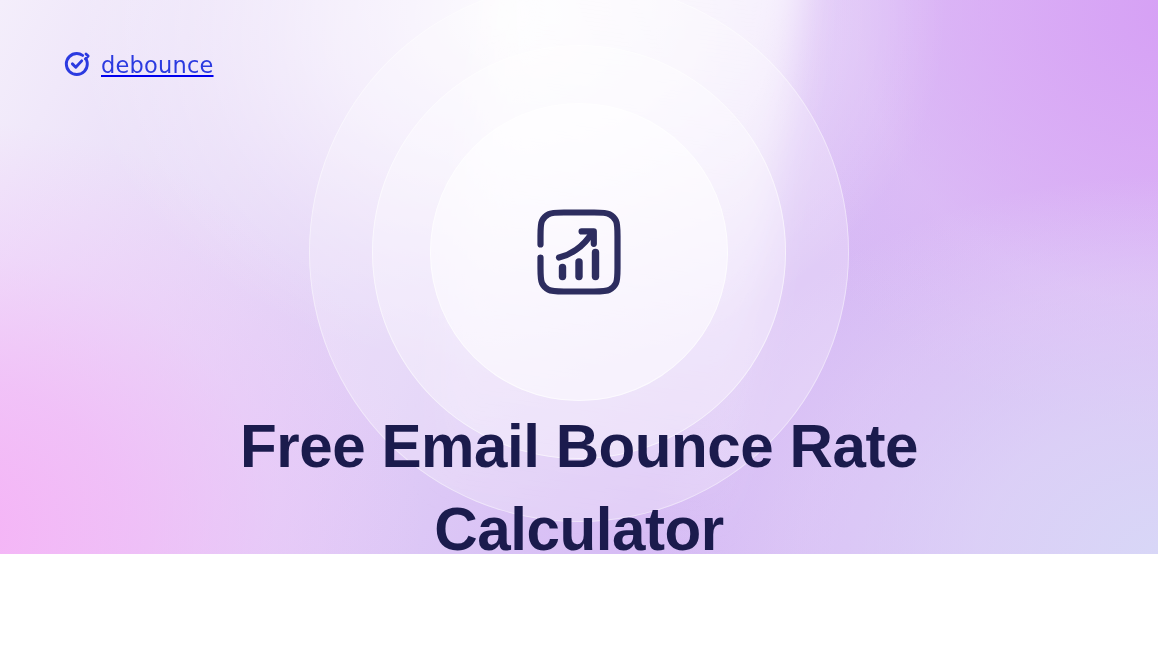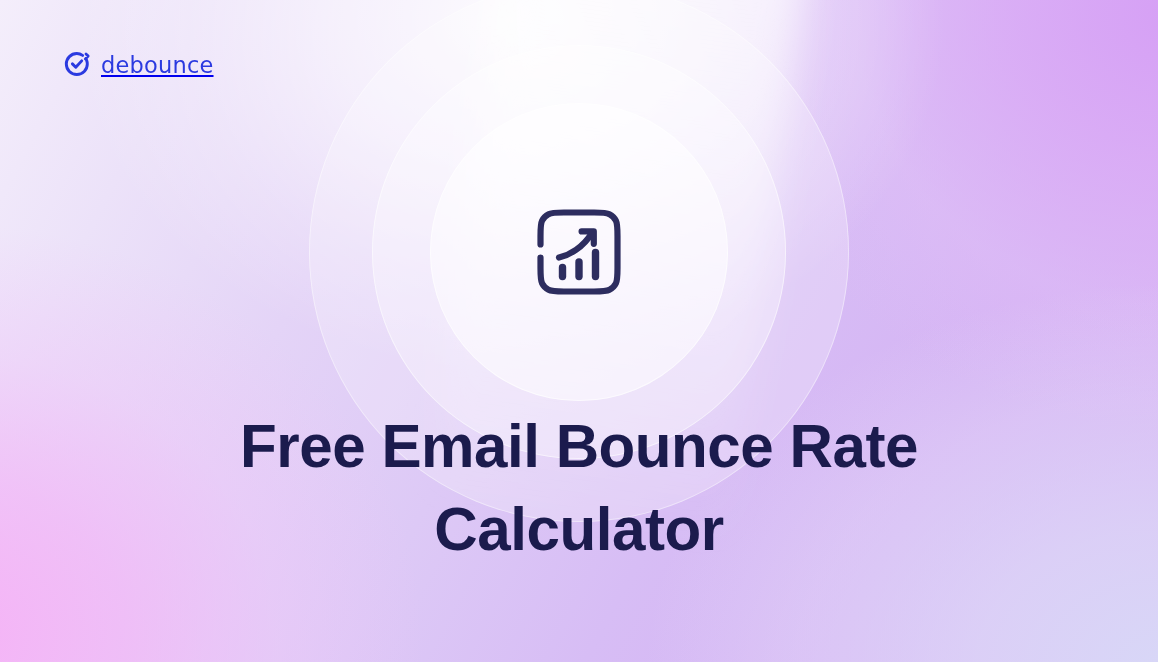--- a/index.html
+++ b/index.html
@@ -9,21 +9,21 @@
   body {
     width: 1158px;
     height: 662px;
     overflow: hidden;
     font-family: "Liberation Sans", sans-serif;
   }
 
   #hero {
     position: relative;
     width: 1158px;
-    height: 662px;
+    height: 554px;
     overflow: hidden;
     background-color: #e6d6f6;
   }
 
   
   .bg-layer {
     position: absolute;
     inset: 0;
   }
   .bg-base {

